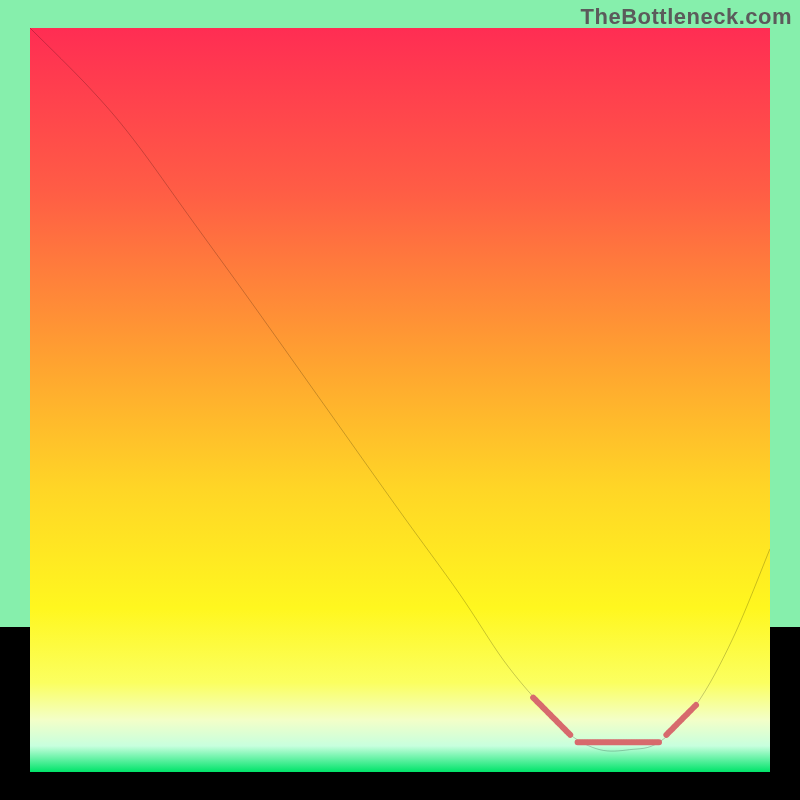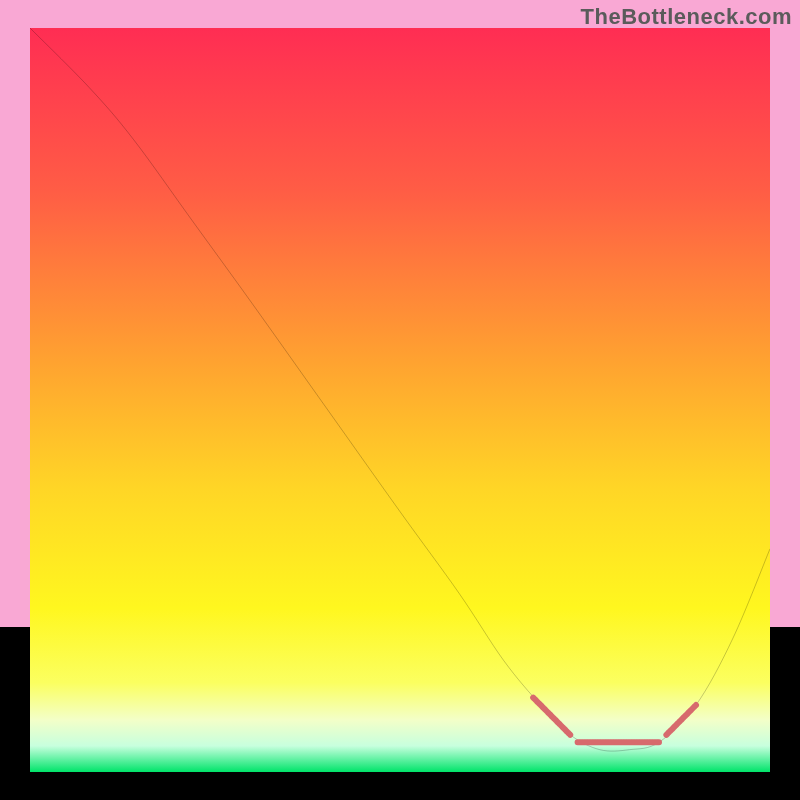--- a/index.html
+++ b/index.html
@@ -8,21 +8,21 @@
     width: 800px;
     height: 800px;
     background: #000000;
     overflow: hidden;
     font-family: Arial, Helvetica, sans-serif;
   }
   .frame {
     position: relative;
     width: 800px;
     height: 627px;
-    background: #f9a8d4;
+    background: #86efac;
   }
   .watermark {
     position: absolute;
     top: 4px;
     right: 8px;
     color: #5b5b5b;
     font-size: 22px;
     font-weight: 600;
     letter-spacing: 0.5px;
     z-index: 40;

